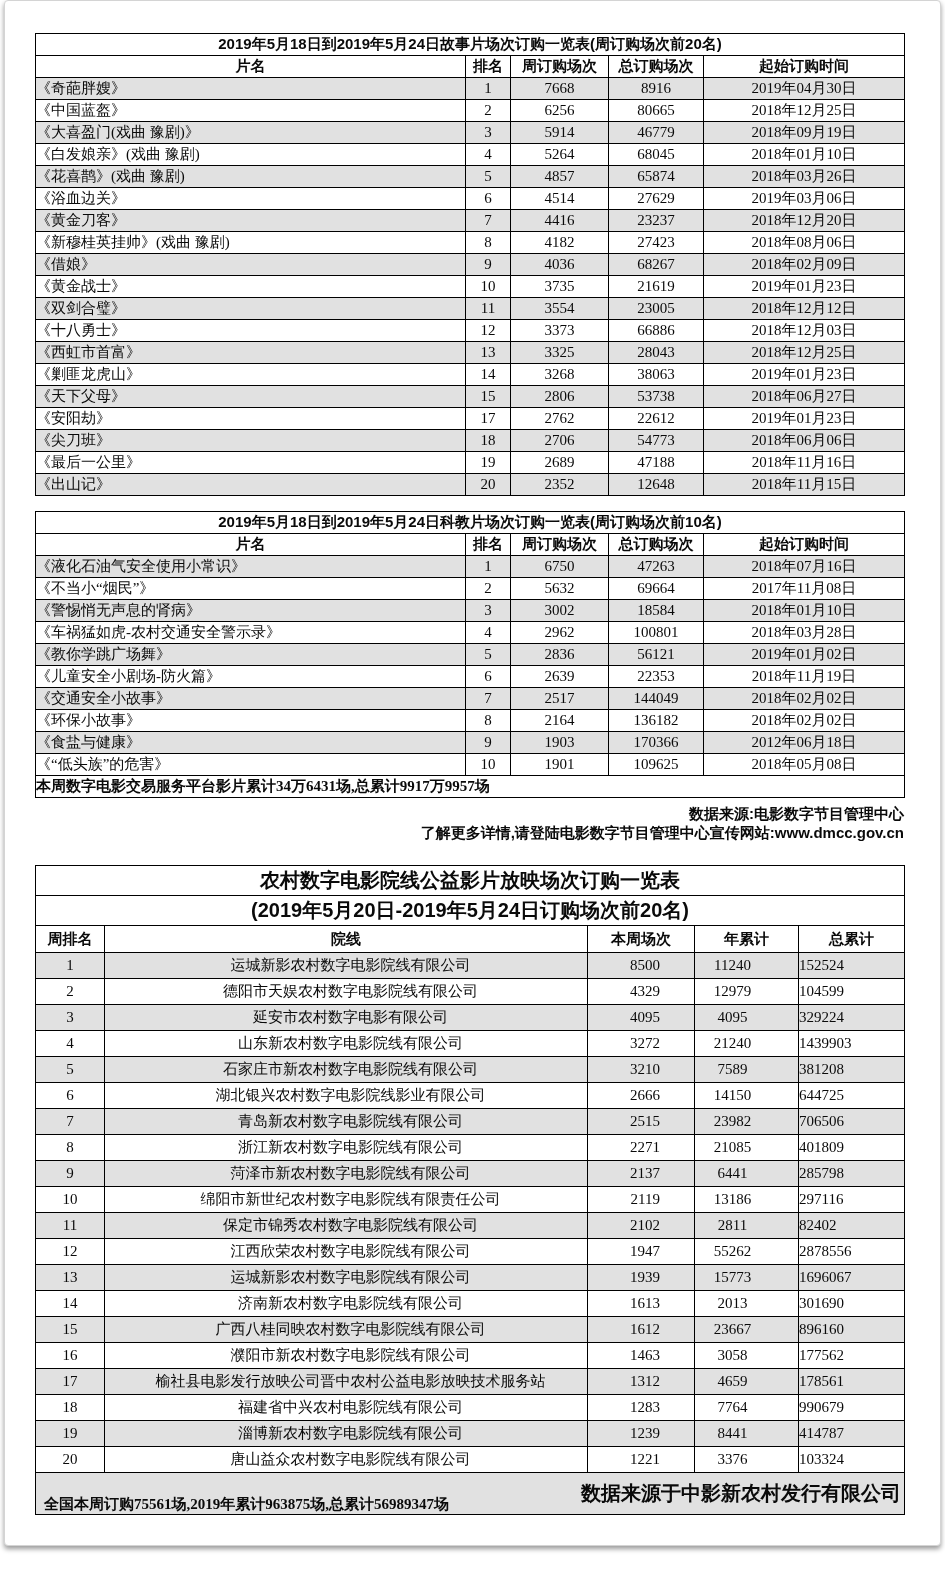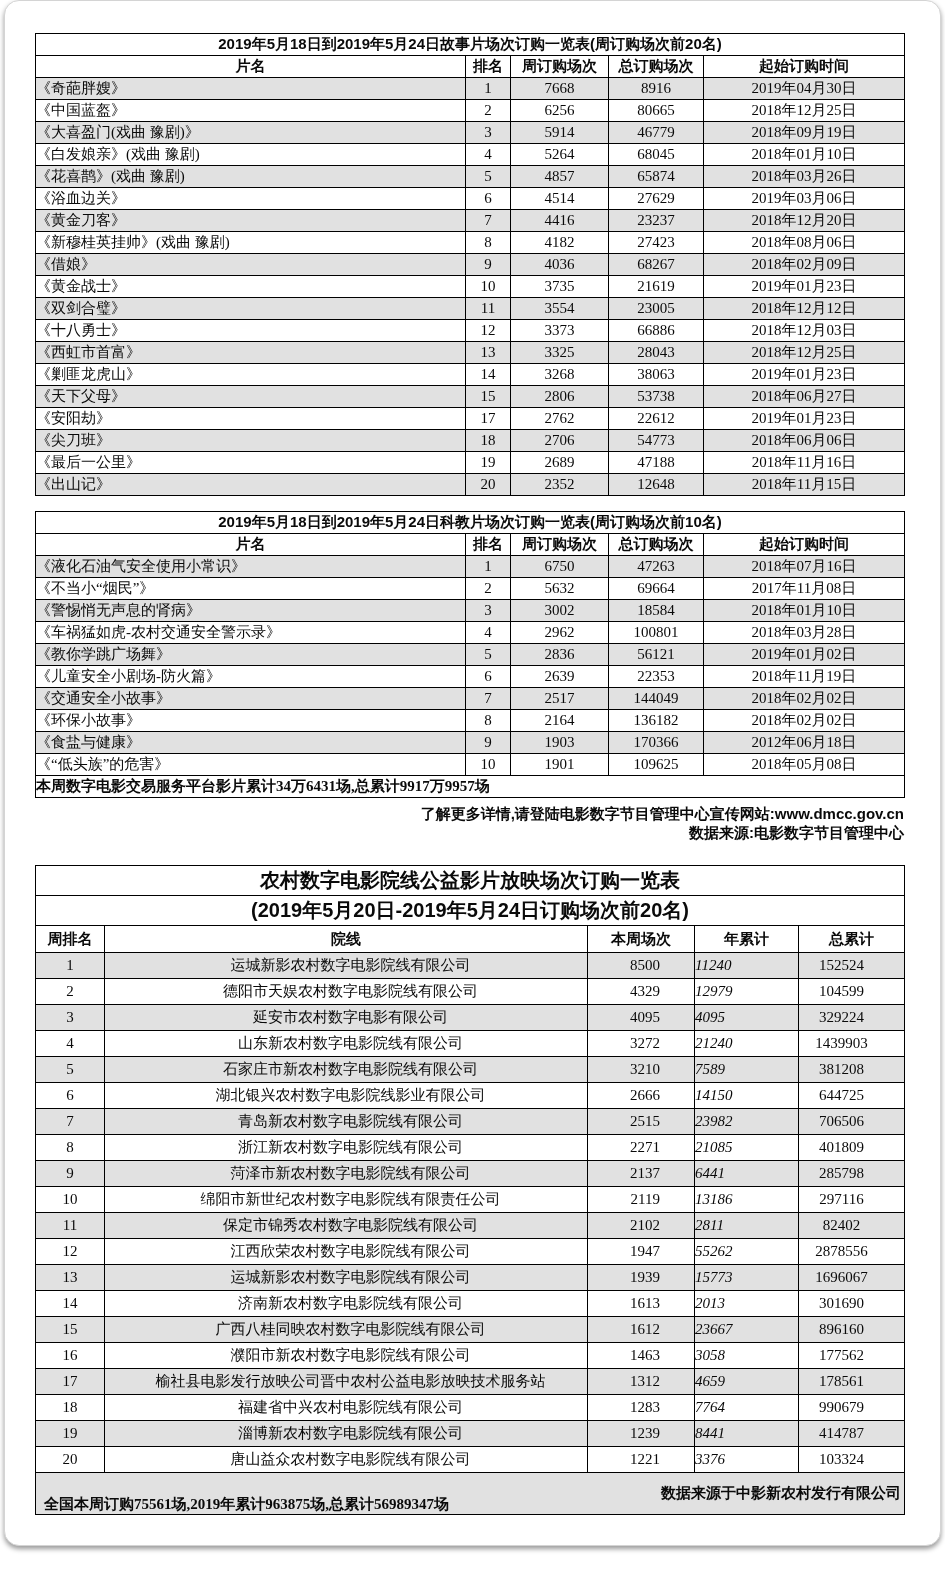--- a/index.html
+++ b/index.html
@@ -8,21 +8,21 @@
     font-family:"Liberation Sans", sans-serif;
     color:#0a0a0a;
     -webkit-font-smoothing:antialiased;
   }
   .page {
     box-sizing:border-box;
     margin-left:4px; margin-top:0;
     width:937px; height:1546px;
     background:#ffffff;
     border:1px solid #d4d4d4;
-    border-radius:15px;
+    border-radius:4px;
     box-shadow:0 3px 5px rgba(0,0,0,0.40);
     overflow:hidden;
   }
   .content { padding:32px 0 0 30px; }
 
   table {
     border-collapse:collapse;
     width:869px;
     table-layout:fixed;
     color:#0a0a0a;
@@ -81,36 +81,36 @@
   .t3 { margin-top:23px; }
   .t3 .title-cell { height:29px; font-size:20px; }
   .t3 thead th { height:26px; font-size:15px; }
   .t3 td {
     height:25px; font-size:15px;
     font-family:"Liberation Serif", serif;
   }
   .t3 td:nth-child(1) { text-align:center; }
   .t3 td:nth-child(2) { text-align:center; padding-left:9px; }
   .t3 td:nth-child(3) { text-align:right; padding-right:34px; }
-  .t3 td:nth-child(4) { text-align:left; padding-right:28px;font-style:italic; }
-  .t3 td:nth-child(5) { text-align:center; padding-right:20px; }
+  .t3 td:nth-child(4) { text-align:center; padding-right:28px; }
+  .t3 td:nth-child(5) { text-align:left; padding-right:20px; }
   .t3 tfoot td { background:#e1e1e1; height:29px; }
   .t3-footer {
     display:flex; justify-content:space-between; align-items:center;
     width:100%;
   }
   .t3-footer .left {
     font-family:"Liberation Serif", serif;
     font-weight:600; font-size:15px;
     padding-left:8px;
     margin-top:22px;
   }
   .t3-footer .right {
     font-family:"Liberation Sans", sans-serif;
-    font-weight:bold; font-size:15px;
+    font-weight:bold; font-size:20px;
     padding-right:3px;
   }
 </style>
 </head>
 <body>
 
 <div class="page">
   <div class="content">
 
     <table class="t12 t1">
@@ -363,22 +363,22 @@
           </tr>
         </tbody>
       <tfoot>
         <tr>
           <td colspan="5">本周数字电影交易服务平台影片累计34万6431场,总累计9917万9957场</td>
         </tr>
       </tfoot>
     </table>
 
     <div class="notes">
+      <div>数据来源:电影数字节目管理中心</div>
       <div>了解更多详情,请登陆电影数字节目管理中心宣传网站:www.dmcc.gov.cn</div>
-      <div>数据来源:电影数字节目管理中心</div>
     </div>
 
     <table class="t3">
       <colgroup>
         <col style="width:69px">
           <col style="width:483px">
           <col style="width:107px">
         <col style="width:104px">
           <col style="width:106px">
       </colgroup>

